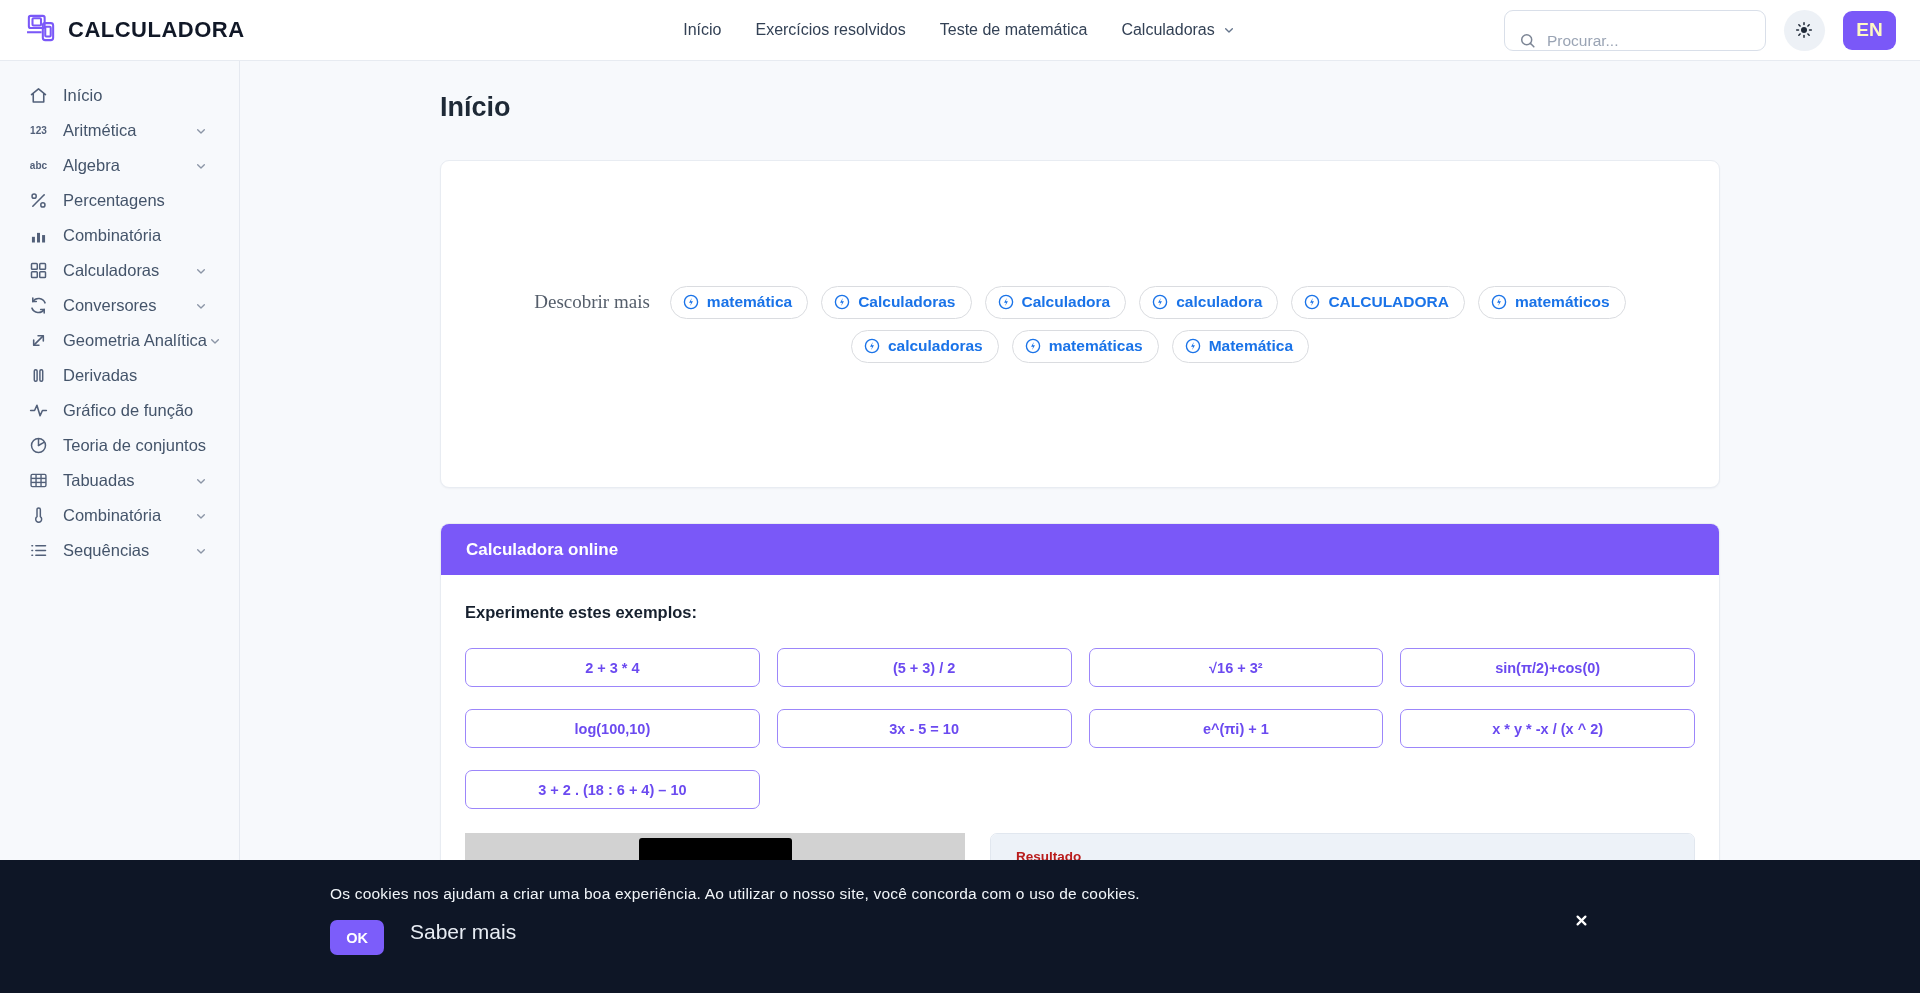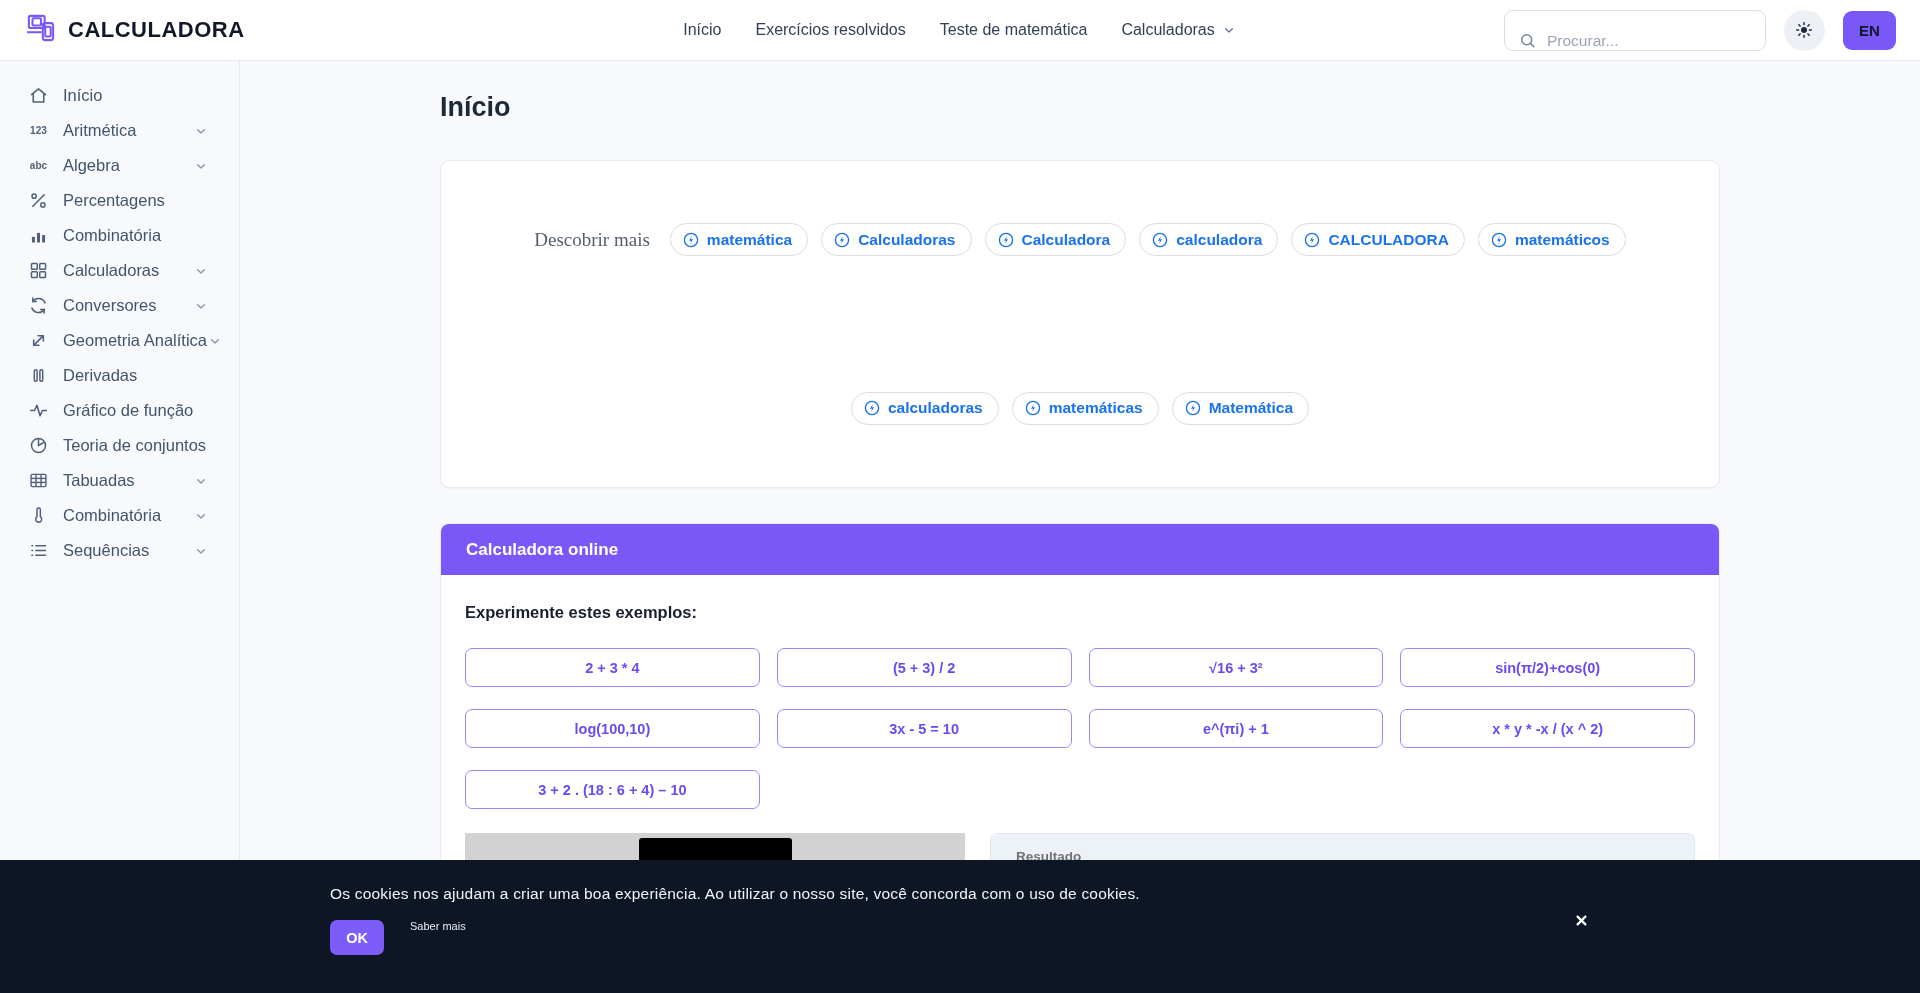--- a/index.html
+++ b/index.html
@@ -16,40 +16,40 @@
   .nav-item { display:flex; align-items:center; gap:6px; font-size:16px; color:#334155; cursor:pointer; }
   .nav-item svg { color:#64748b; }
   .header-right { display:flex; align-items:center; gap:18px; width:430px; justify-content:flex-end; }
   .search-box { display:flex; align-items:flex-end; gap:10px; width:262px; height:41px;
     border:1px solid #d9dfe9; border-radius:9px; padding:0 13px; background:#fff; color:#7c8595; }
   .search-box input { border:none; outline:none; font-size:15.5px; width:100%;
     font-family:"Liberation Sans",sans-serif; color:#334155; }
   .search-box input::placeholder { color:#9aa4b4; }
   .theme-btn { width:41px; height:41px; border-radius:50%; background:#edf1f6; border:none;
     display:flex; align-items:center; justify-content:center; color:#1f2937; cursor:pointer; }
-  .lang-btn { width:53px; height:39px; border-radius:9px; background:#7a58f8; color:#0f172a;
-    border:none; font-size:15px; font-weight:bold; cursor:pointer; }
+  .lang-btn { width:53px; height:39px; border-radius:9px; background:#7a58f8; color:#fef9c3;
+    border:none; font-size:19px; font-weight:bold; cursor:pointer; }
 
   
   .sidebar { position:fixed; top:61px; left:0; bottom:0; width:240px; background:#f7f9fc;
     border-right:1px solid #e5e9f0; padding-top:17px; z-index:20; }
   .side-item { display:flex; align-items:center; height:35px; padding:0 30px 0 28px;
     color:#44546a; font-size:16.5px; cursor:pointer; }
   .side-item .s-icon { width:21px; height:21px; margin-right:14px; color:#526079; flex:0 0 21px; }
   .side-item .s-label { flex:1; white-space:nowrap; }
   .side-item .s-chev { color:#8b95a6; }
 
   
   .main { position:absolute; top:61px; left:240px; width:1680px; height:932px; overflow:hidden; }
   .content { width:1280px; margin:0 auto; }
   .page-title { margin-top:31px; font-size:27px; font-weight:bold; color:#1e2936; }
 
   .card { background:#fff; border:1px solid #e8ecf2; border-radius:9px;
     box-shadow:0 1px 2px rgba(16,24,40,.04); }
-  .discover-card { margin-top:37px; height:328px; display:flex; justify-content:center; }
+  .discover-card { margin-top:37px; height:328px; display:flex; align-items:center; justify-content:center; }
   .discover-wrap { display:flex; flex-wrap:wrap; align-items:center; justify-content:center;
     gap:11px 13px; width:1170px; }
   .discover-label { font-family:"Liberation Serif", serif; font-size:19px; color:#555e6b; margin-right:7px; }
   .chip { display:flex; align-items:center; gap:7px; height:33px; padding:0 15px 0 11px;
     border:1px solid #dadce0; border-radius:17px; background:#fff; color:#1a73e8;
     font-size:15.5px; font-weight:bold; cursor:pointer; }
   .chip svg { flex:0 0 18px; }
 
   .calc-card { margin-top:35px; border-radius:9px; overflow:hidden; border:1px solid #e8ecf2;
     background:#fff; box-shadow:0 1px 2px rgba(16,24,40,.04); }
@@ -66,31 +66,31 @@
   .calc-lower { margin-top:24px; display:flex; gap:25px; }
   .media-box { width:500px; height:285px; background:#d2d2d2; position:relative; flex:0 0 500px; }
   .media-video { position:absolute; left:174px; top:5px; width:153px; height:275px;
     background:#000; border-radius:3px; overflow:hidden; }
   .media-photo { position:absolute; left:0; right:0; top:44px; bottom:0;
     background:linear-gradient(135deg,#8a614b 0%,#5f3f30 45%,#2e1d16 100%); }
   .result-panel { flex:1; border:1px solid #e1e7ef; border-radius:7px; overflow:hidden;
     background:#fff; height:285px; }
   .result-header { height:46px; background:#edf2f8; border-bottom:1px solid #dbe3ec;
     display:flex; align-items:center; padding:0 25px; }
-  .result-title { font-size:13.5px; font-weight:bold; color:#737373; }
+  .result-title { font-size:13.5px; font-weight:bold; color:#b91c1c; }
 
   
   .cookie-banner { position:fixed; left:0; right:0; bottom:0; height:133px; background:#0e1626;
     z-index:50; }
   .cookie-inner { width:1260px; margin:0 auto; position:relative; padding-top:25px; }
   .cookie-msg { color:#f1f5f9; font-size:15.5px; letter-spacing:.2px; }
   .cookie-actions { margin-top:17px; display:flex; align-items:flex-start; gap:26px; }
   .cookie-ok { width:54px; height:35px; background:#7c5dfa; color:#fff; border:none;
     border-radius:7px; font-size:14.5px; font-weight:bold; cursor:pointer; }
-  .cookie-more { color:#e8edf4; font-size:11px; cursor:pointer; }
+  .cookie-more { color:#e8edf4; font-size:21px; cursor:pointer; }
   .cookie-close { position:absolute; right:0; top:52px; background:none; border:none;
     color:#fff; cursor:pointer; display:flex; }
 </style>
 </head>
 <body>
 
 <svg width="0" height="0" style="position:absolute" aria-hidden="true">
   <defs>
     <symbol id="sym-home" viewBox="0 0 24 24">
         <path d="M4 11 L12 4.5 L20 11 M6 10v9.5h12V10" fill="none" stroke="currentColor" stroke-width="1.8" stroke-linecap="round" stroke-linejoin="round"></path>

